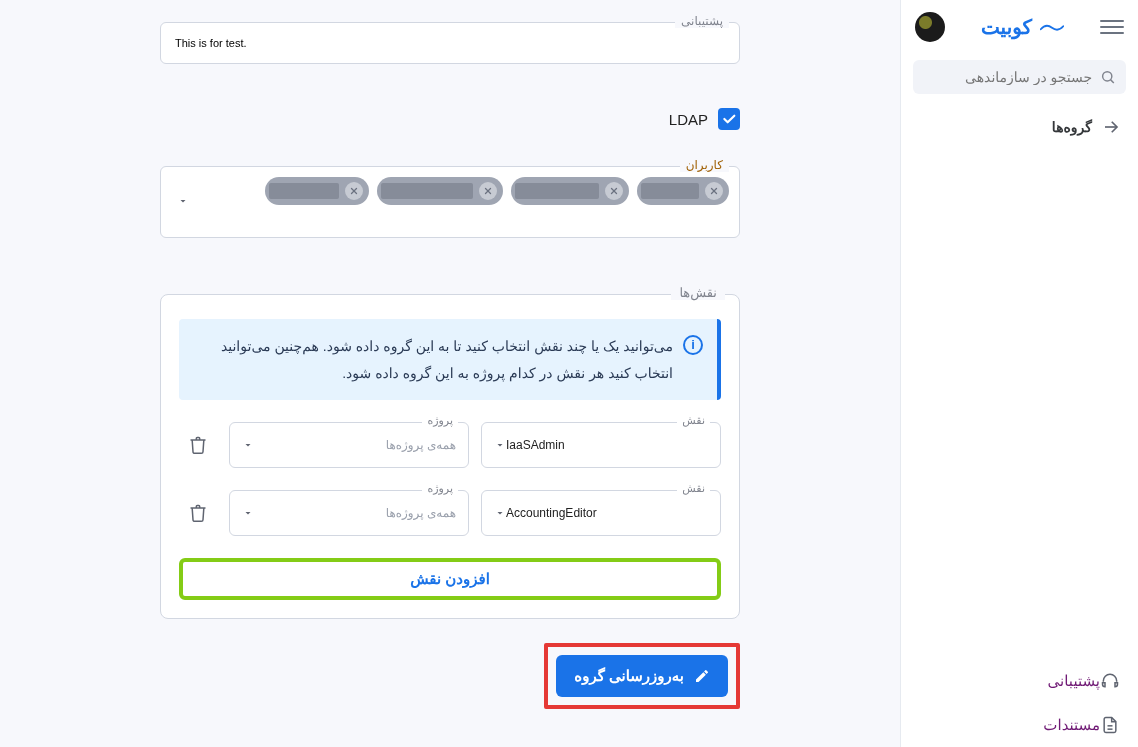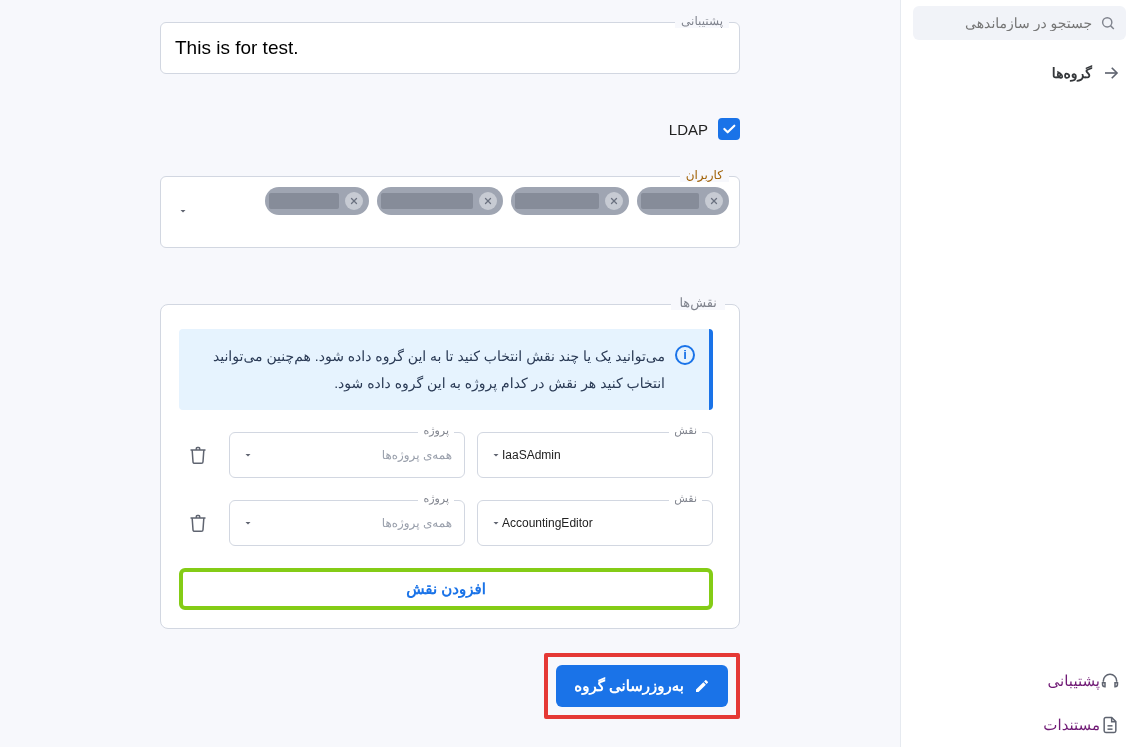--- a/index.html
+++ b/index.html
@@ -23,34 +23,34 @@
 .nav-item svg { color: #5F6470; }
 .sidebar-spacer { flex: 1; }
 .footer-item { display: flex; align-items: center; padding: 12px 18px; color: #701a75; font-size: 15px; cursor: pointer; }
 .footer-item svg { color: #5F6470; }
 
 .main { flex: 1; padding: 0 30px 30px 30px; overflow-y: auto; display: flex; justify-content: center; }
 .form-col { width: 580px; }
 
 .field-wrap { position: relative; border: 1px solid #D2D7E1; border-radius: 6px; background: #fff; margin-top: 22px; }
 .field-label { position: absolute; top: -9px; right: 10px; background: #F7F8FC; padding: 0 6px; font-size: 12px; color: #80848E; }
-.text-input { width: 100%; border: none; outline: none; padding: 14px 14px; font-size: 19px; direction: ltr; text-align: left; background: transparent; border-radius: 6px; font-family: inherit; }
+.text-input { width: 100%; border: none; outline: none; padding: 14px 14px; font-size: 11px; direction: ltr; text-align: left; background: transparent; border-radius: 6px; font-family: inherit; }
 
 .ldap-row { display: flex; align-items: center; gap: 10px; margin-top: 44px; justify-content: flex-start; }
 .checkbox { width: 22px; height: 22px; border-radius: 4px; background: #1A73E8; display: flex; align-items: center; justify-content: center; cursor: pointer; }
 .ldap-label { font-size: 15px; color: #222; font-weight: 500; }
 
 .chips-box { position: relative; border: 1px solid #D2D7E1; border-radius: 6px; background: #fff; margin-top: 36px; padding: 10px 10px; min-height: 72px; display: flex; flex-wrap: wrap; gap: 8px; align-items: flex-start; }
 .chips-label { position: absolute; top: -9px; right: 10px; background: #F7F8FC; padding: 0 6px; font-size: 12px; color: #a16207; }
 .chip { background: #9FA5B2; border-radius: 16px; height: 28px; display: flex; align-items: center; padding: 0 6px 0 4px; gap: 6px; }
 .chip-close { width: 18px; height: 18px; border-radius: 50%; background: #C7CBD3; display: flex; align-items: center; justify-content: center; cursor: pointer; }
 .chip-body { height: 16px; background: #868C99; border-radius: 2px; }
 .chips-caret { align-self: center; margin-right: auto; margin-left: 6px; cursor: pointer; color: #5F6470; }
 
-.roles-card { position: relative; border: 1px solid #D2D7E1; border-radius: 8px; background: #fff; margin-top: 56px; padding: 24px 26px 18px 18px; }
+.roles-card { position: relative; border: 1px solid #D2D7E1; border-radius: 8px; background: #fff; margin-top: 56px; padding: 24px 18px 18px 18px; }
 .roles-title { position: absolute; top: -10px; right: 14px; background: #F7F8FC; padding: 0 8px; font-size: 13px; color: #80848E; }
 
 .info-banner { background: #E6F3FE; border-right: 4px solid #1A73E8; border-radius: 4px; padding: 14px 14px 14px 14px; display: flex; gap: 10px; align-items: flex-start; color: #2A3A55; font-size: 14px; line-height: 1.9; margin-bottom: 18px; }
 .info-icon { width: 20px; height: 20px; border: 2px solid #1A73E8; border-radius: 50%; color: #1A73E8; display: flex; align-items: center; justify-content: center; font-weight: 700; font-size: 13px; flex: 0 0 auto; margin-top: 2px; font-family: Arial; }
 
 .role-row { display: flex; gap: 12px; align-items: center; margin-top: 22px; }
 .select-wrap { position: relative; flex: 1; border: 1px solid #D2D7E1; border-radius: 6px; background: #fff; height: 46px; display: flex; align-items: center; padding: 0 12px; cursor: pointer; }
 .select-wrap .lbl { position: absolute; top: -9px; right: 10px; background: #fff; padding: 0 5px; font-size: 11px; color: #80848E; }
 .select-val { flex: 1; font-size: 12px; color: #222; direction: ltr; text-align: left; }
 .select-val.placeholder { color: #9AA0AC; direction: rtl; text-align: right; }
@@ -62,20 +62,34 @@
 .submit-wrap { margin-top: 24px; display: flex; }
 .highlight { border: 4px solid #E53935; padding: 8px; border-radius: 2px; }
 .submit-btn { background: #1A73E8; color: #fff; border: none; border-radius: 6px; height: 42px; padding: 0 18px; font-size: 15px; display: flex; align-items: center; gap: 10px; cursor: pointer; font-family: inherit; font-weight: 600; }
 </style>
 </head>
 <body>
 
 <div class="layout">
 
   <aside class="sidebar">
+    <div class="sidebar-top">
+      <div class="hamburger">
+          <span></span>
+          <span></span>
+          <span></span>
+        </div>
+      <div class="brand">
+        <svg class="brand-wave" viewBox="0 0 32 14">
+            <path d="M1 10 Q8 2 16 8 T31 6" stroke="#1A73E8" stroke-width="2.5" fill="none" stroke-linecap="round"></path>
+          </svg>
+        <span class="brand-text">کوبیت</span>
+      </div>
+      <div class="avatar"></div>
+    </div>
     <div class="search-box">
       <svg width="18" height="18" viewBox="0 0 24 24" fill="none" stroke="#80848E" stroke-width="2.2">
           <circle cx="11" cy="11" r="7"></circle>
           <line x1="21" y1="21" x2="16" y2="16"></line>
         </svg>
       <input type="text" placeholder="جستجو در سازماندهی" style="">
     </div>
     <div class="nav-item">
       <svg width="18" height="18" viewBox="0 0 24 24" fill="none" stroke="currentColor" stroke-width="2.2">
           <line x1="4" y1="12" x2="20" y2="12"></line>

